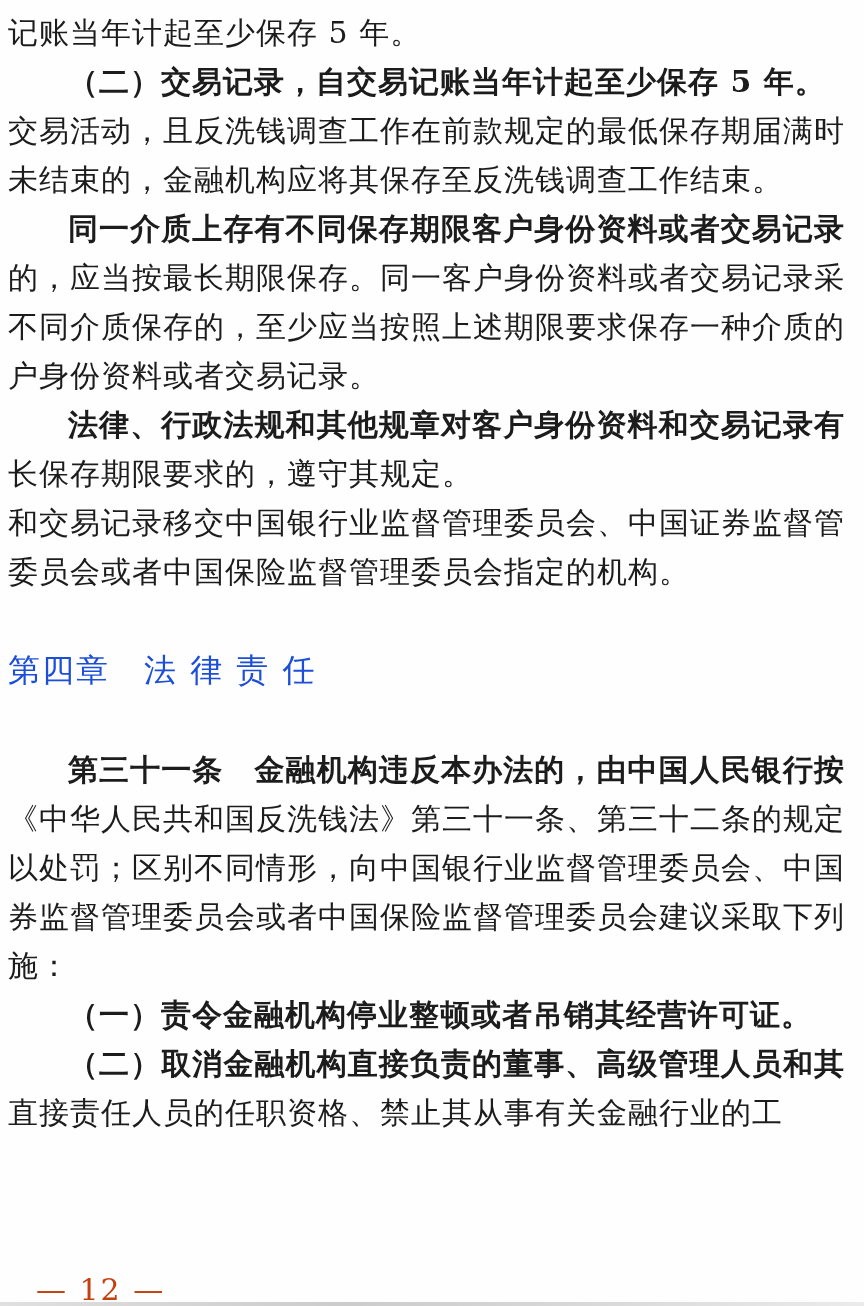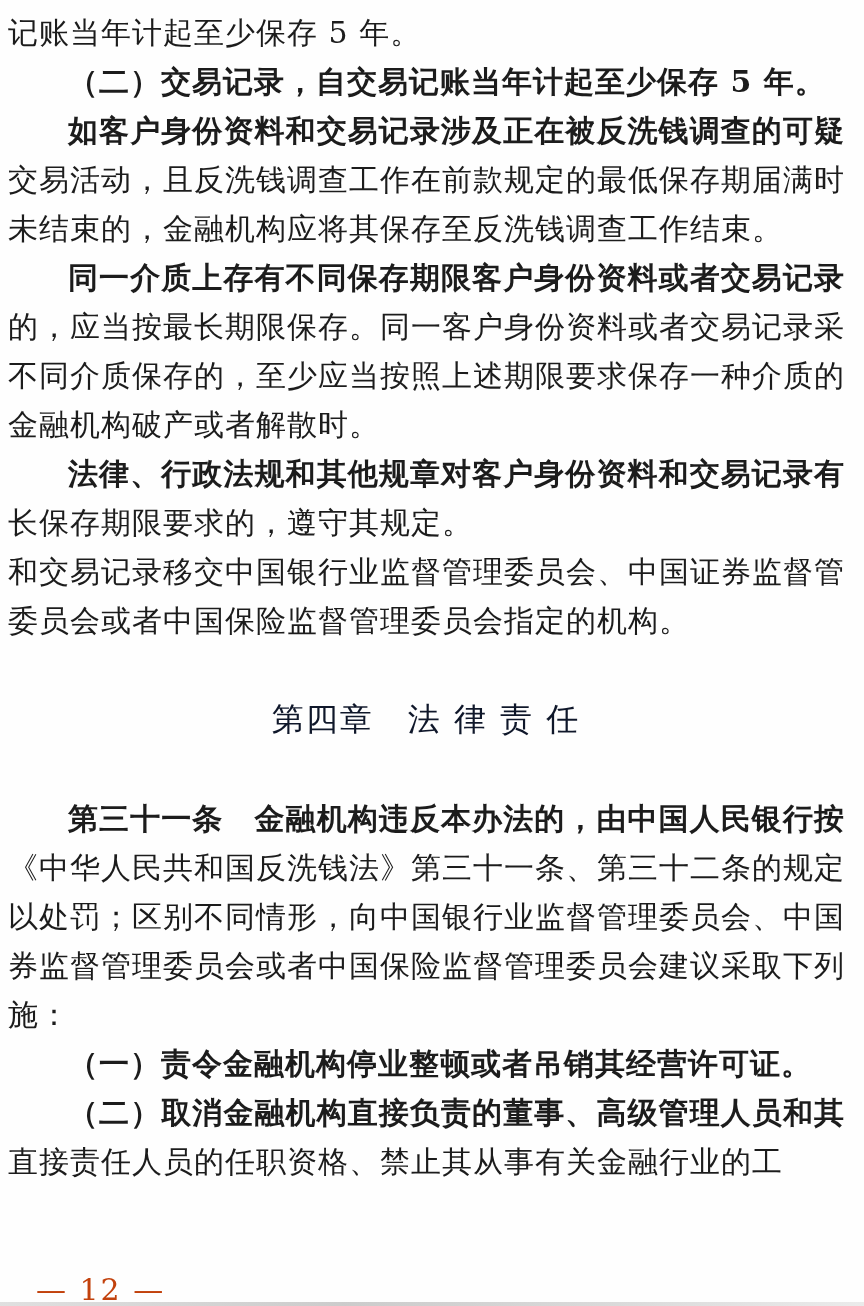--- a/index.html
+++ b/index.html
@@ -37,24 +37,23 @@
     text-align: justify;
     text-align-last: justify;
     text-justify: inter-character;
     letter-spacing: normal;
   }
   .chapter-heading {
     font-size: 32px;
     font-weight: normal;
     line-height: 49px;
     height: 49px;
-    text-align: center;
     margin: 50px 0 50px 0;
     letter-spacing: 2px;
-    color: #0f172a;
+    color: #1d4ed8;
   }
   .page-footer {
     position: absolute;
     left: 36px;
     top: 1270px;
     font-size: 30px;
     line-height: 40px;
     color: #c2410c;
     letter-spacing: 2px;
   }
@@ -70,27 +69,26 @@
 </style>
 </head>
 <body>
 
 <div class="page">
   <div class="content">
 
     <div>
         <div class="line">记账当年计起至少保存 5 年。</div>
         <div class="line indent">（二）交易记录，自交易记账当年计起至少保存 5 年。</div>
-        <div class="line indent justify">如客户身份资料和交易记录涉及正在被反洗钱调查的可疑</div>
         <div class="line justify">交易活动，且反洗钱调查工作在前款规定的最低保存期届满时仍</div>
         <div class="line">未结束的，金融机构应将其保存至反洗钱调查工作结束。</div>
         <div class="line indent justify">同一介质上存有不同保存期限客户身份资料或者交易记录</div>
         <div class="line justify">的，应当按最长期限保存。同一客户身份资料或者交易记录采用</div>
         <div class="line justify">不同介质保存的，至少应当按照上述期限要求保存一种介质的客</div>
-        <div class="line">金融机构破产或者解散时。</div>
+        <div class="line">户身份资料或者交易记录。</div>
         <div class="line indent justify">法律、行政法规和其他规章对客户身份资料和交易记录有更</div>
         <div class="line">长保存期限要求的，遵守其规定。</div>
         <div class="line justify">和交易记录移交中国银行业监督管理委员会、中国证券监督管理</div>
         <div class="line">委员会或者中国保险监督管理委员会指定的机构。</div>
       </div>
 
     <h2 class="chapter-heading">第四章　法 律 责 任</h2>
 
     <div>
         <div class="line indent justify">第三十一条　金融机构违反本办法的，由中国人民银行按照</div>

